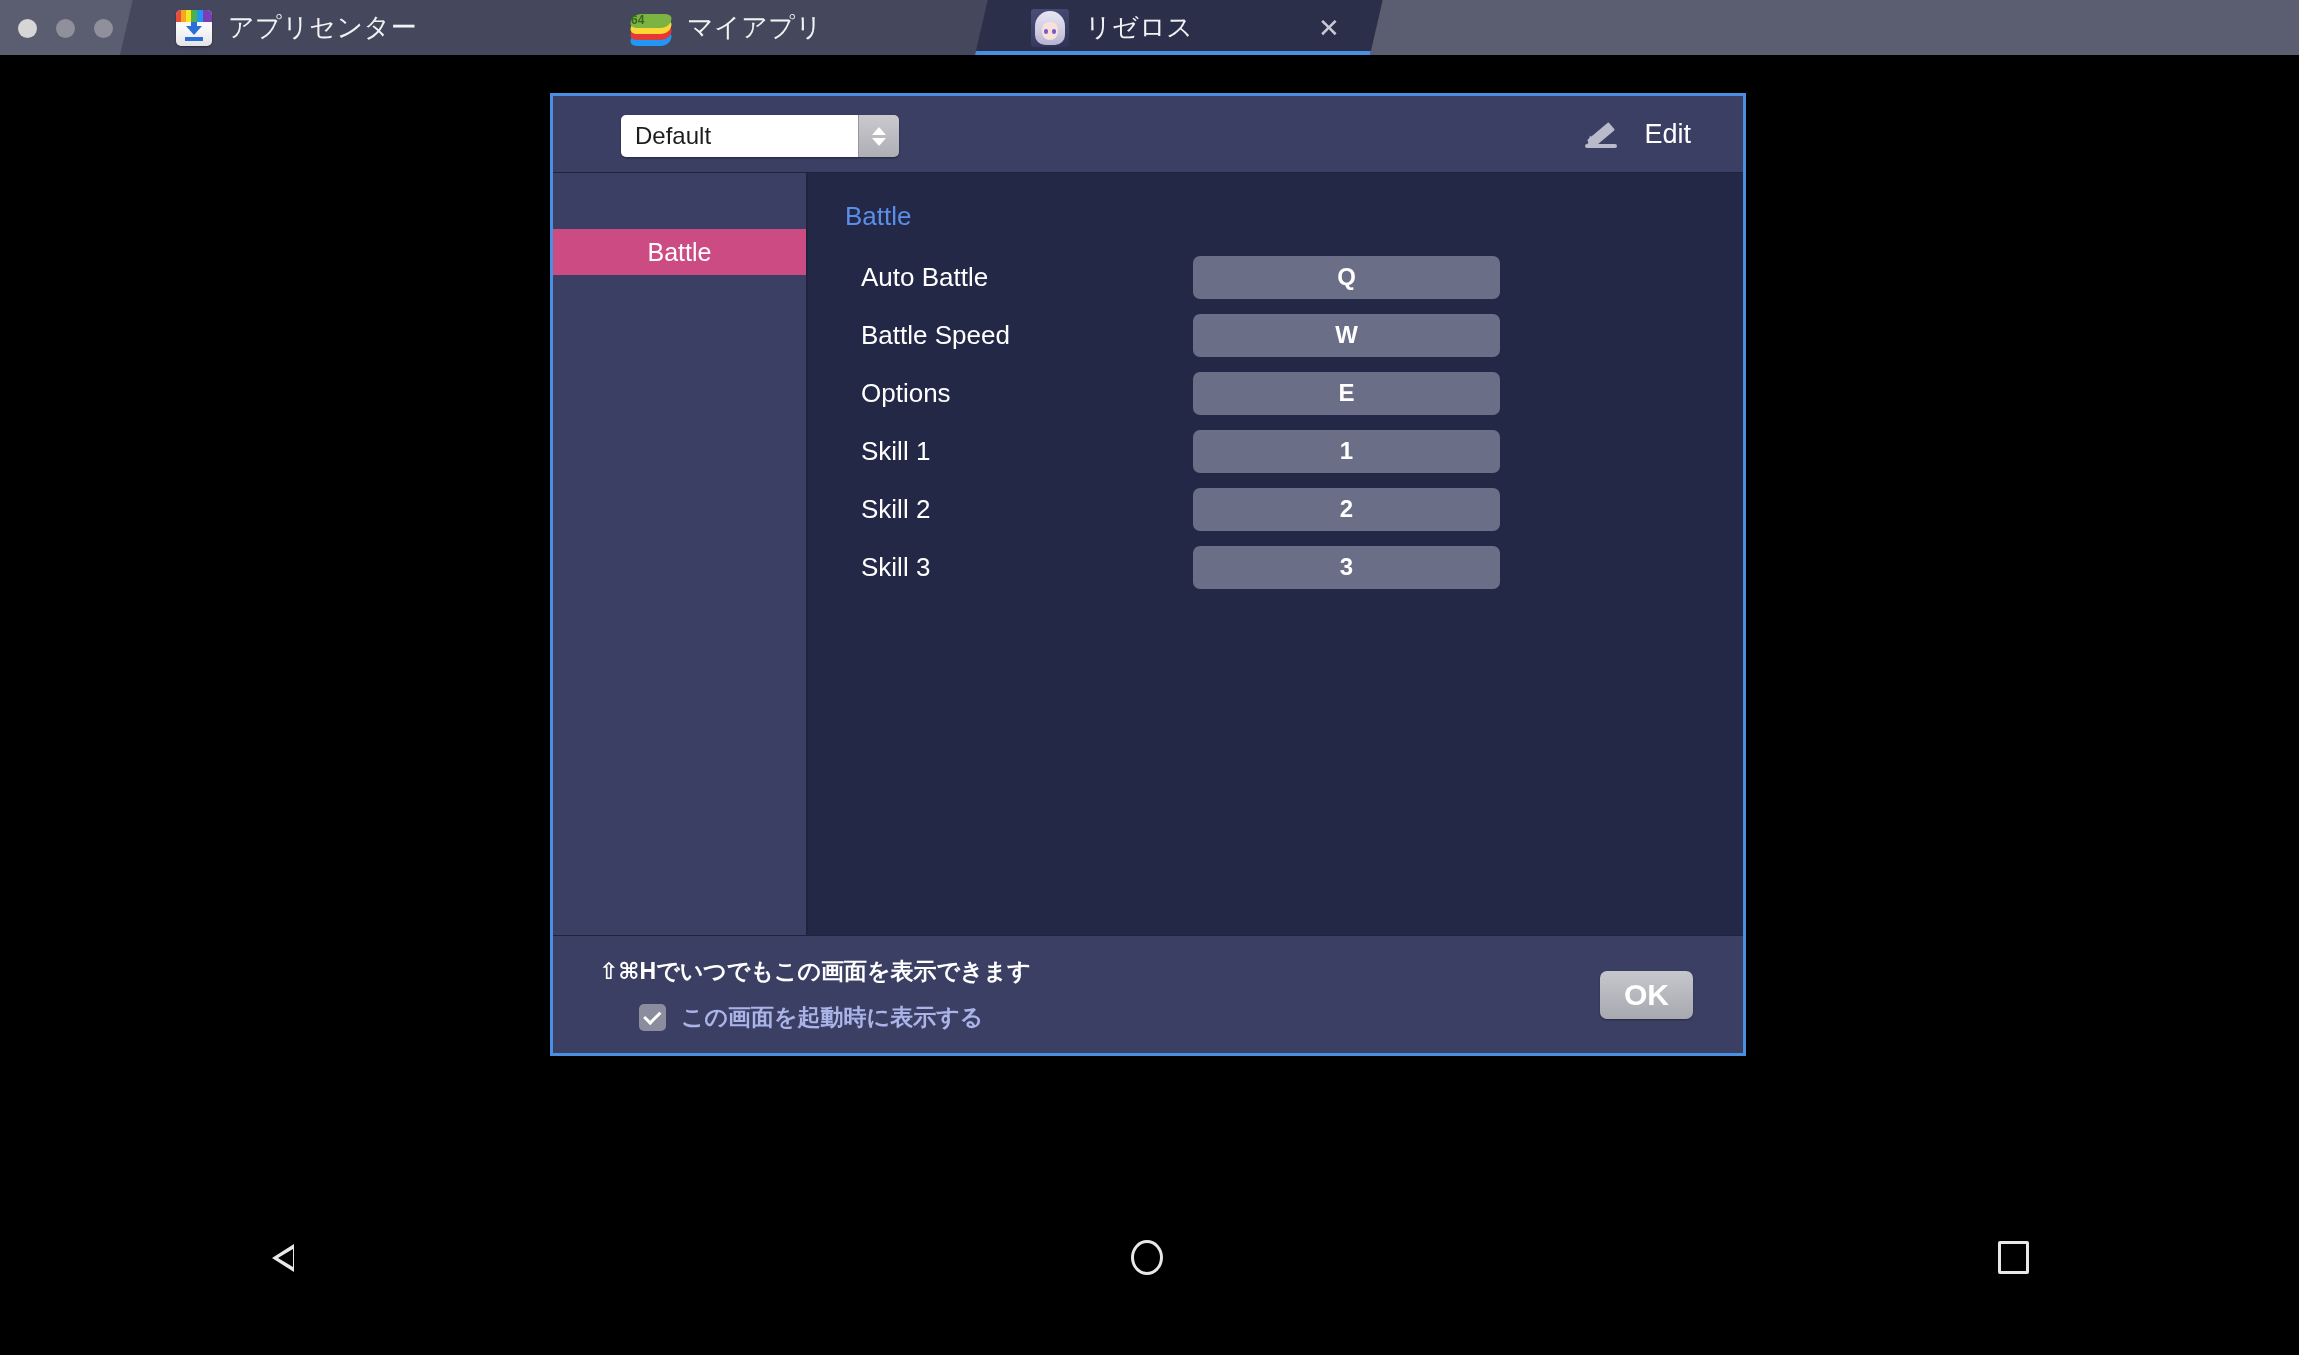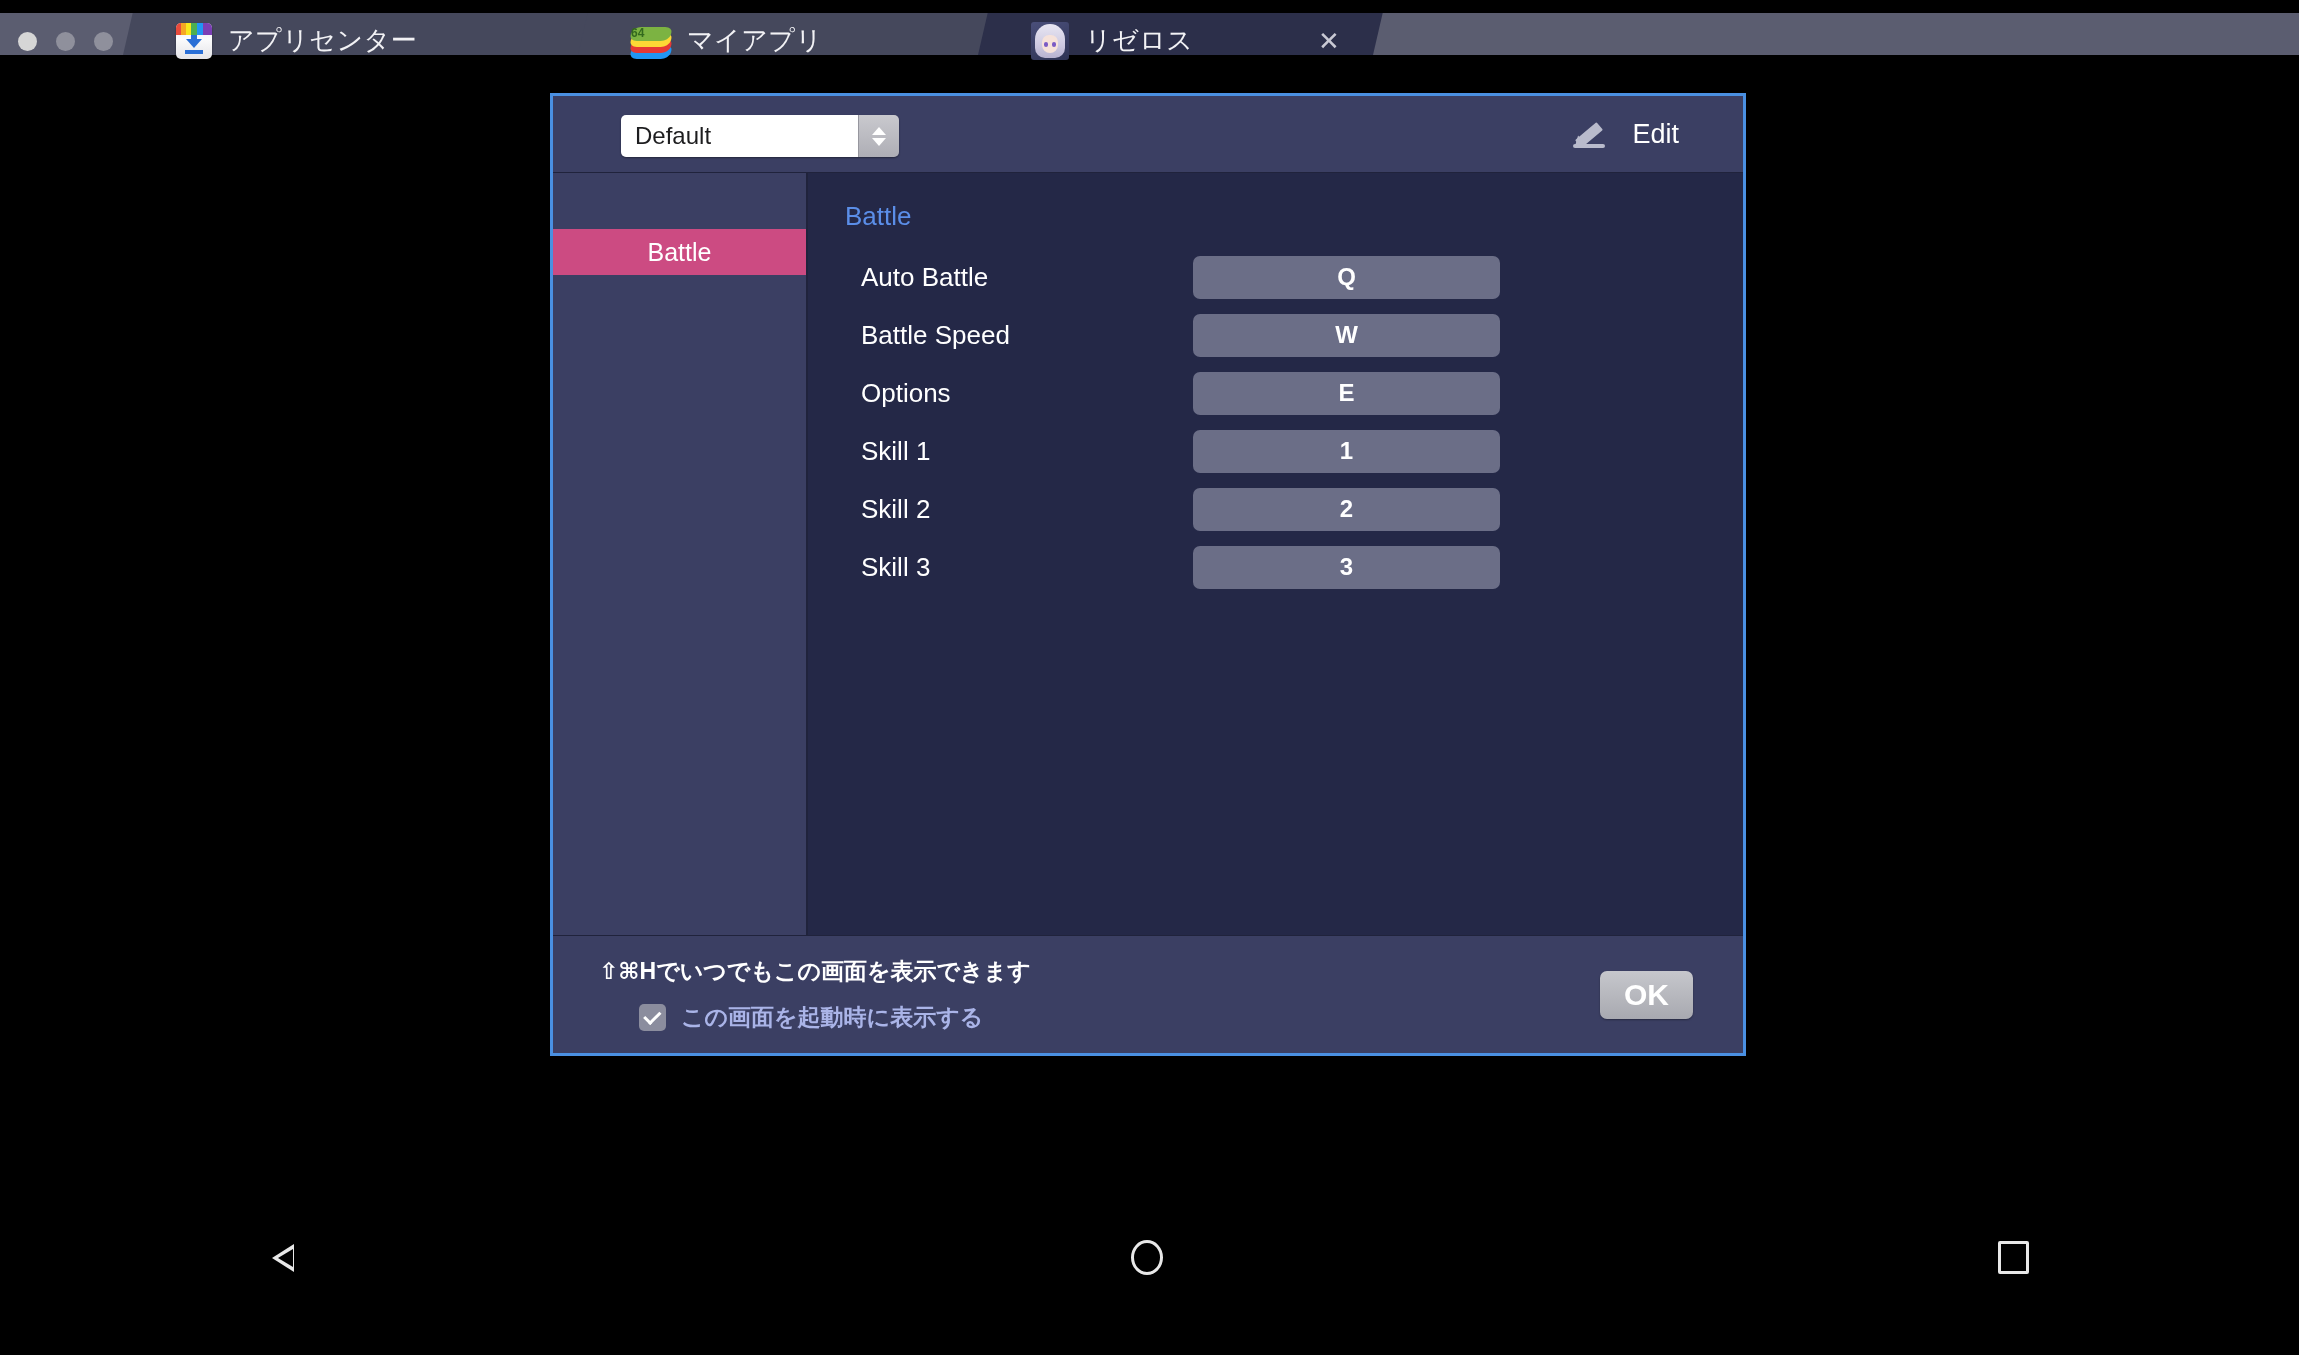--- a/index.html
+++ b/index.html
@@ -12,21 +12,21 @@
     height: 1355px;
     position: relative;
     overflow: hidden;
     font-family: "Liberation Sans", "DejaVu Sans", sans-serif;
     -webkit-font-smoothing: antialiased;
   }
 
   
   .tabbar {
     position: absolute;
-    top: 13px; left: 0;
+    top: 0; left: 0;
     width: 2299px;
     height: 55px;
     background: #5b5d70;
     overflow: hidden;
   }
   .traffic {
     position: absolute;
     top: 19px; left: 18px;
     display: flex;
     gap: 19px;
@@ -325,21 +325,21 @@
     position: absolute;
     left: 0; right: 0;
     text-align: center;
     color: #ffffff;
     font-size: 31px;
     letter-spacing: 2px;
     pointer-events: none;
   }
   .edit-btn {
     position: absolute;
-    right: 64px;
+    right: 52px;
     display: flex;
     align-items: center;
     gap: 26px;
     cursor: pointer;
     justify-content: space-between;
   }
   .pencil-icon {
     width: 34px; height: 34px;
     position: relative;
   }

